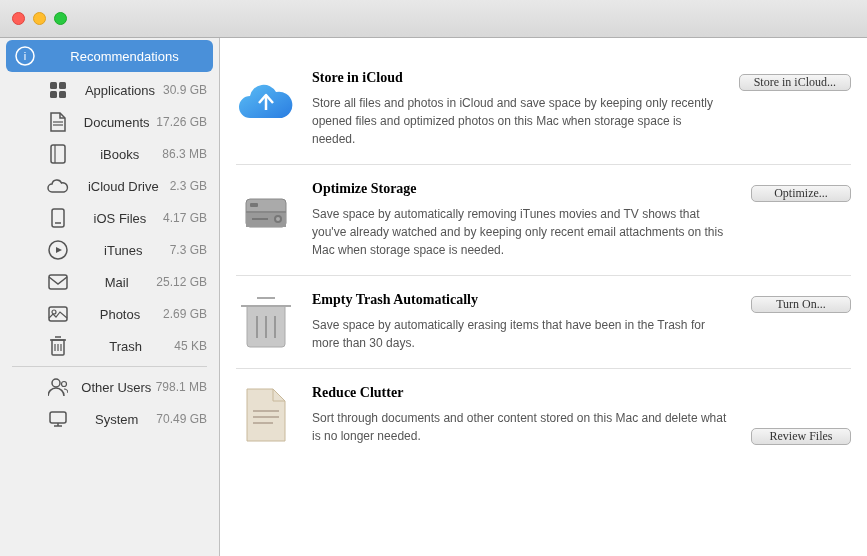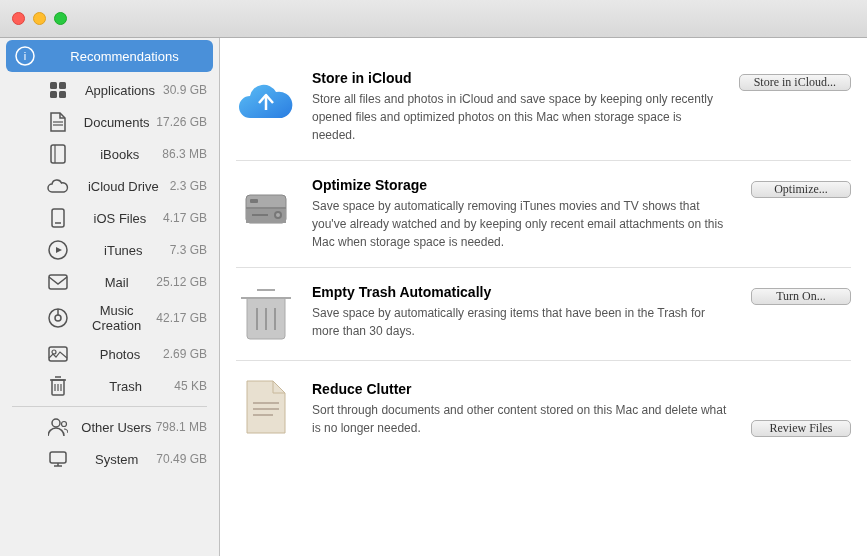--- a/index.html
+++ b/index.html
@@ -136,26 +136,28 @@
 
     .card-body {
       flex: 1;
     }
 
     .card-title {
       font-size: 14px;
       font-weight: 600;
       color: #000;
       margin-bottom: 4px;
+      font-family: Liberation Serif, serif;
     }
 
     .card-desc {
       font-size: 12px;
       color: #555;
       line-height: 1.5;
+      margin-top: 8px;
     }
 
     .card-action {
       flex-shrink: 0;
       display: flex;
       align-items: flex-start;
       padding-top: 4px;
     }
 
     .action-btn {
@@ -268,31 +270,20 @@
       </div>
       <div class="sidebar-item">
         <div class="sidebar-icon">
           <svg width="20" height="16" viewBox="0 0 20 16">
             <rect x="1" y="1" width="18" height="14" rx="2" fill="none" stroke="#555" stroke-width="1.5"></rect>
             <path d="M1 3l9 7 9-7" fill="none" stroke="#555" stroke-width="1.5"></path>
           </svg>
         </div>
         <span class="sidebar-label">Mail</span>
         <span class="sidebar-size">25.12 GB</span>
-      </div>
-      <div class="sidebar-item">
-        <div class="sidebar-icon">
-          <svg width="20" height="20" viewBox="0 0 20 20">
-            <circle cx="10" cy="10" r="9" fill="none" stroke="#555" stroke-width="1.5"></circle>
-            <circle cx="10" cy="10" r="3" fill="none" stroke="#555" stroke-width="1.5"></circle>
-            <line x1="10" y1="1" x2="10" y2="7" stroke="#555" stroke-width="1.5"></line>
-          </svg>
-        </div>
-        <span class="sidebar-label">Music Creation</span>
-        <span class="sidebar-size">42.17 GB</span>
       </div>
       <div class="sidebar-item">
         <div class="sidebar-icon">
           <svg width="20" height="18" viewBox="0 0 20 18">
             <rect x="1" y="2" width="18" height="14" rx="2" fill="none" stroke="#555" stroke-width="1.5"></rect>
             <circle cx="6" cy="7" r="2" fill="none" stroke="#555" stroke-width="1.2"></circle>
             <path d="M1 13l4-4 3 3 4-5 7 6" fill="none" stroke="#555" stroke-width="1.2"></path>
           </svg>
         </div>
         <span class="sidebar-label">Photos</span>

